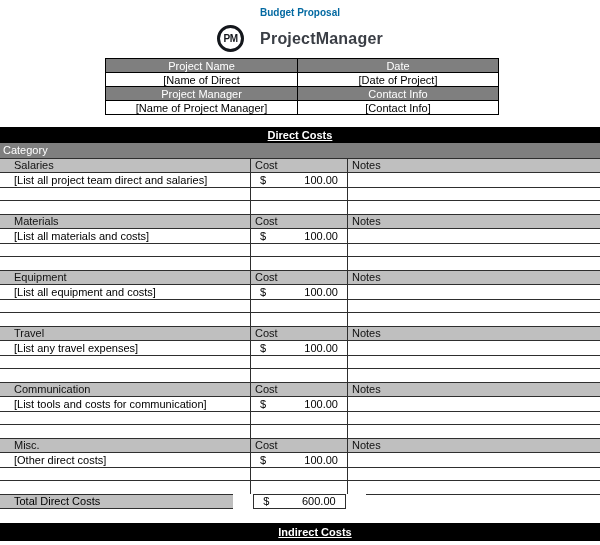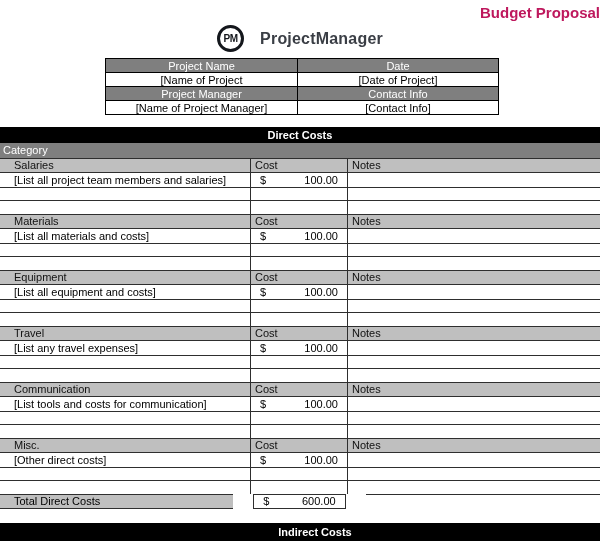--- a/index.html
+++ b/index.html
@@ -7,37 +7,37 @@
     --bar-text: #ffffff;
     --dark-header-bg: #7f7f7f;
     --dark-header-text: #ffffff;
     --light-header-bg: #bfbfbf;
     --border: #2e2e2e;
   }
   * { margin:0; padding:0; box-sizing:border-box; }
   body { background:#ffffff; font-family:"Liberation Sans","DejaVu Sans",sans-serif; }
   .page { width:600px; height:545px; background:#ffffff; overflow:hidden; position:relative; }
 
-  .doc-title { margin-top:5px; height:15px; line-height:15px; text-align:right;
-               font-size:15px; font-weight:bold; color:#be185d; }
+  .doc-title { margin-top:5px; height:15px; line-height:15px; text-align:center;
+               font-size:10px; font-weight:bold; color:#0369a1; }
 
   .logo-row { margin-top:5px; height:27px; display:flex; align-items:center; justify-content:center; gap:16px; }
   .logo-circle { width:27px; height:27px; border:3px solid #14171c; border-radius:50%;
                  display:flex; align-items:center; justify-content:center;
                  font-weight:bold; font-size:10px; color:#14171c; letter-spacing:-0.5px; }
   .brand-name { font-size:16px; font-weight:bold; color:#3a3e45; letter-spacing:0.2px; }
 
   table.info { margin:6px 0 0 105px; border-collapse:collapse; table-layout:fixed; width:393px; }
   table.info td { border:1px solid #000; height:14px; text-align:center; font-size:11px;
                   overflow:hidden; white-space:nowrap; }
   table.info td.hdr { background:var(--dark-header-bg); color:var(--dark-header-text); }
   table.info col.c-left { width:192px; } table.info col.c-right { width:201px; }
 
   .bar { height:16px; line-height:16px; background:var(--bar-bg); color:var(--bar-text);
-         text-align:center; font-size:11px; font-weight:bold; }
+         text-align:center; font-size:11px; font-weight:bold;text-decoration:underline; }
   .bar.direct { margin-top:12px; }
   .bar.indirect { margin-top:14px; height:18px; line-height:18px;padding-left:30px; }
 
   .category-row { height:15px; line-height:15px; background:var(--dark-header-bg);
                   color:var(--dark-header-text); font-size:11px; padding-left:3px; }
 
   .row { display:flex; width:600px; }
   .cell { overflow:hidden; white-space:nowrap; font-size:11px; }
   .c1 { width:250px; padding-left:14px; }
   .c2 { width:98px; border-left:1px solid var(--border); border-right:1px solid var(--border); padding-left:4px; }
@@ -77,21 +77,21 @@
     <colgroup>
         <col class="c-left">
         <col class="c-right">
       </colgroup>
     <tbody>
       <tr>
         <td class="hdr">Project Name</td>
         <td class="hdr">Date</td>
       </tr>
       <tr>
-        <td>[Name of Project</td>
+        <td>[Name of Direct</td>
         <td>[Date of Project]</td>
       </tr>
       <tr>
         <td class="hdr">Project Manager</td>
         <td class="hdr">Contact Info</td>
       </tr>
       <tr>
         <td>[Name of Project Manager]</td>
         <td>[Contact Info]</td>
       </tr>
@@ -101,21 +101,21 @@
   <div class="bar direct">Direct Costs</div>
   <div class="category-row">Category</div>
 
   <div>
     <div class="row sec-header">
       <div class="cell c1">Salaries</div>
       <div class="cell c2">Cost</div>
       <div class="cell c3">Notes</div>
     </div>
     <div class="row sec-data">
-      <div class="cell c1">[List all project team members and salaries]</div>
+      <div class="cell c1">[List all project team direct and salaries]</div>
       <div class="cell c2 cost-cell">
         <span>$</span>
         <span class="amt">100.00</span>
       </div>
       <div class="cell c3"></div>
     </div>
     <div class="row sec-empty">
       <div class="cell c1"></div>
       <div class="cell c2"></div>
       <div class="cell c3"></div>

